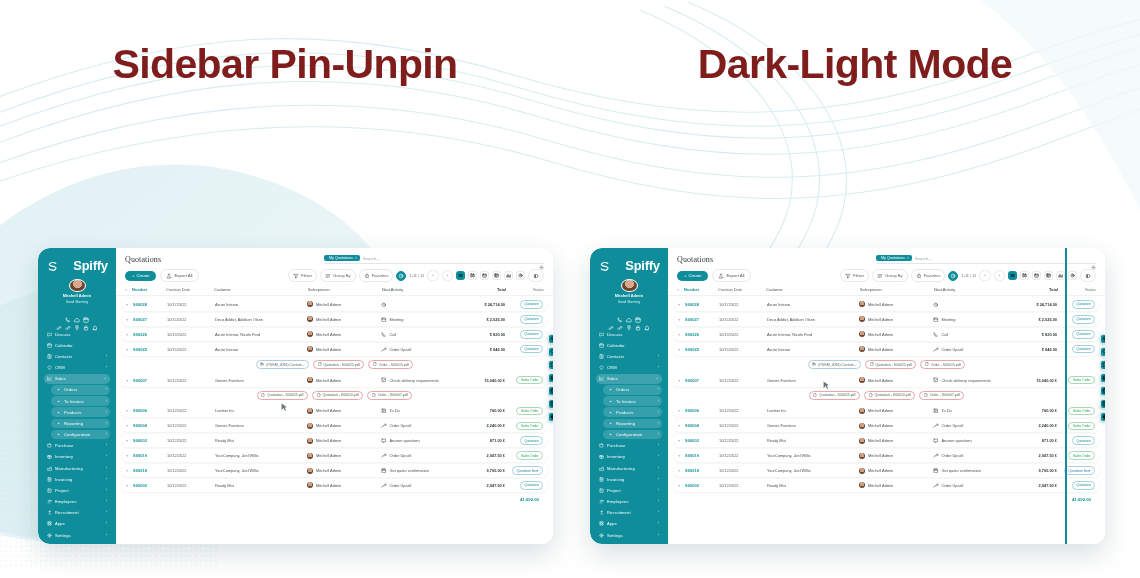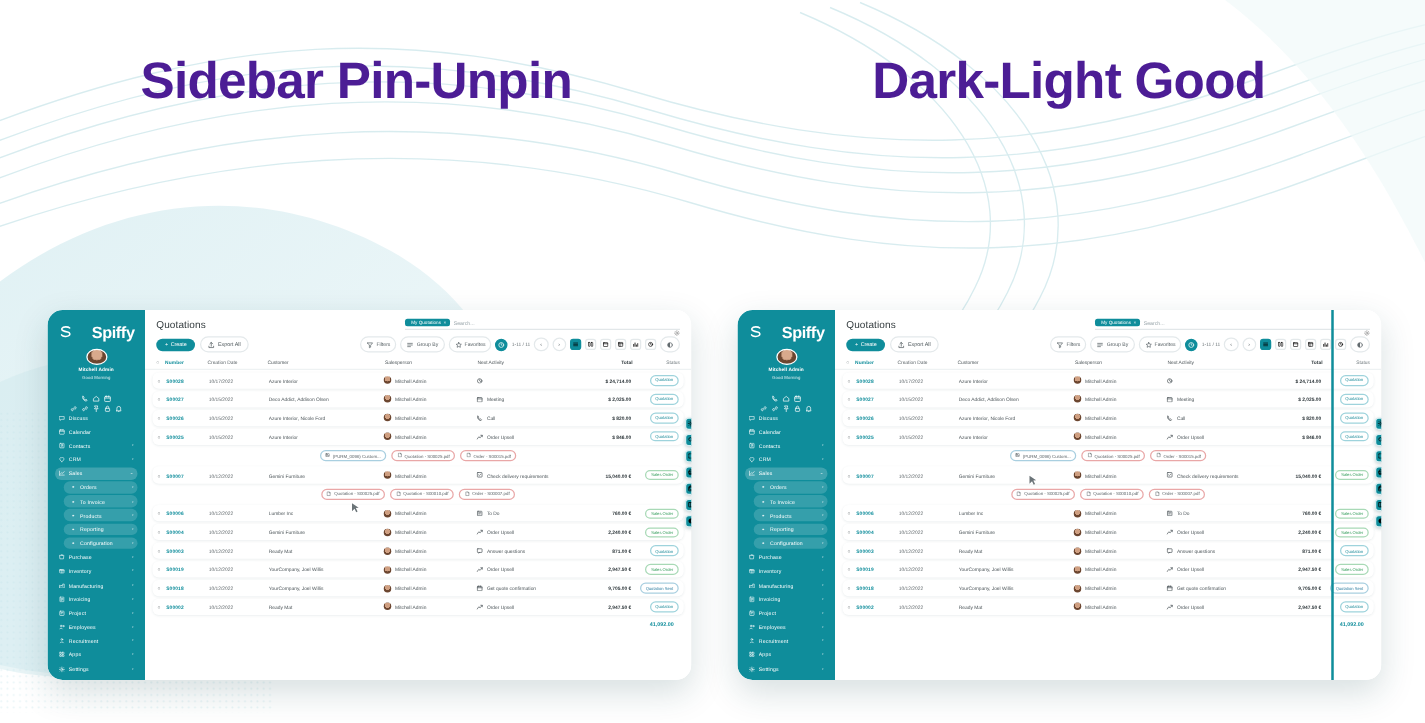--- a/index.html
+++ b/index.html
@@ -11,21 +11,21 @@
     overflow: hidden;
   }
 
   
   #bg-decor { position: absolute; inset: 0; width: 1140px; height: 578px; z-index: 0; }
 
   
   .hero-wrap { position: absolute; top: 0; left: 0; width: 1140px; height: 232px; z-index: 2; display: flex; }
   .hero-col { width: 570px; text-align: center; padding-top: 42px; }
   .hero-title {
-    color: #4c1d95;
+    color: #7f1d1d;
     font-size: 41px;
     font-weight: bold;
     letter-spacing: -0.6px;
     line-height: 1.1;
   }
   .hero-sub {
     margin-top: 14px;
     color: #2b2b2b;
     font-size: 20.5px;
     line-height: 28.5px;
@@ -82,21 +82,21 @@
   .mi .ic { width: 5px; height: 5px; flex: 0 0 5px; opacity: .95; }
   .mi .lbl { flex: 1; overflow: hidden; }
   .mi .car { font-size: 3.6px; opacity: .9; }
   .mi.active { background: rgba(255,255,255,.20); }
   .mi.sub { background: rgba(255,255,255,.16); margin-left: 7px; padding-left: 5px; }
 
   
   .mn { flex: 1; background: #ffffff; display: flex; flex-direction: column; position: relative; min-width: 0; }
   .mn-top { padding: 7px 9px 3px 9px; }
   .mn-row1 { display: flex; align-items: center; justify-content: space-between; }
-  .mn-title { font-size: 8px; color: #31393c; letter-spacing: .1px; }
+  .mn-title { font-size: 8px; color: #31393c; letter-spacing: .1px; font-family: Liberation Serif, serif; }
   .searchbox { display: flex; align-items: center; gap: 3px; flex: 0 0 220px; border-bottom: .6px solid #e2e7e9; padding-bottom: 2px; }
   .facet { display: flex; align-items: center; gap: 2px; background: #0f8d9b; color: #fff; border-radius: 2px; padding: 1px 3px; font-size: 3.7px; }
   .facet .fx { opacity: .85; }
   .search-ph { font-size: 4.2px; color: #9aa6ab; flex: 1; }
   .search-gear { width: 5px; height: 5px; opacity: .45; }
   .mn-row2 { display: flex; align-items: center; justify-content: space-between; margin-top: 5px; }
   .btn-grp { display: flex; gap: 4px; align-items: center; }
   .btn-create { background: #0f8d9b; color: #fff; font-size: 4.3px; padding: 2.6px 7px; border-radius: 9px; display: flex; align-items: center; gap: 2px; }
   .btn-ghost { background: #fff; color: #4d575b; font-size: 4.3px; padding: 2.6px 5px; border-radius: 9px; border: .5px solid #e4e9eb; display: flex; align-items: center; gap: 2px; }
   .ctl-grp { display: flex; gap: 3px; align-items: center; }
@@ -172,21 +172,21 @@
     <path d="M688,2 C818,56 876,154 832,238 C798,304 734,342 680,364"></path>
   </g>
   <path d="M980,0 C1060,60 1110,150 1140,210 L1140,0 Z" fill="#f1f9fa" opacity="0.7"></path>
 </svg>
 
 <div class="hero-wrap">
   <div class="hero-col">
     <div class="hero-title">Sidebar Pin-Unpin</div>
   </div>
   <div class="hero-col">
-    <div class="hero-title">Dark-Light Good</div>
+    <div class="hero-title">Dark-Light Mode</div>
   </div>
 </div>
 
 <div class="shot left" id="shot-left">
     <div class="sb">
       <div class="sb-logo">
         <span class="mark"><svg viewBox="0 0 16 16" fill="none" stroke="currentColor" stroke-width="1.5" stroke-linecap="round" stroke-linejoin="round">
             <path d="M12 4.2C10.6 2.8 5.6 2.5 4.4 4.6c-1.2 2.1 3 3 5.6 3.6 2.6.6 2.6 2.4 1.4 3.4-1.7 1.4-6 1.1-7.4-.6"></path>
           </svg></span>
         <span class="word">Spiffy</span>

